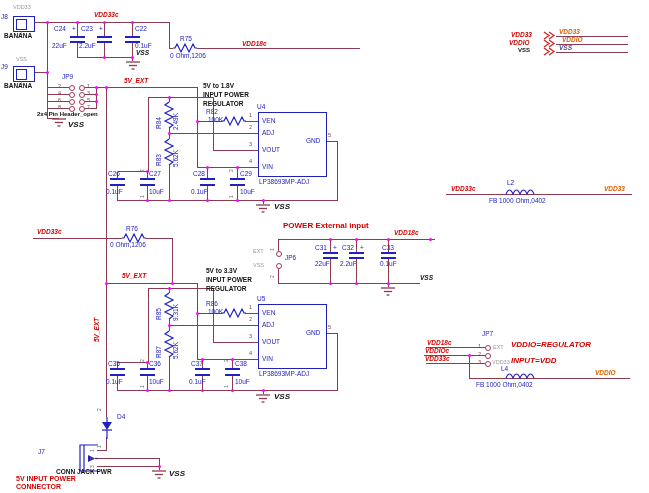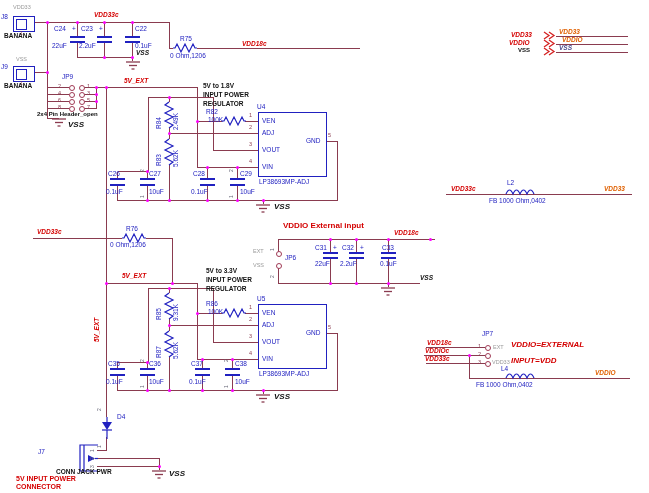--- a/index.html
+++ b/index.html
@@ -382,21 +382,21 @@
   <span class="cp rot" style="left:224px;top:380px;height:8px">1</span>
   <svg width="14" height="10" style="left:256px;top:394px">
       <g stroke="#8a3b4f" stroke-width="1.3">
         <line x1="0" y1="1" x2="14" y2="1"></line>
         <line x1="3" y1="4.5" x2="11" y2="4.5"></line>
         <line x1="5.5" y1="8" x2="8.5" y2="8"></line>
       </g>
     </svg>
   <span class="vss" style="left:274px;top:392px">VSS</span>
 
-  <span class="ttl" style="left:283px;top:221px">VDDIO External input</span>
+  <span class="ttl" style="left:283px;top:221px">POWER External input</span>
   <span class="gl" style="left:253px;top:248px">EXT</span>
   <span class="gl" style="left:253px;top:262px">VSS</span>
   <div class="pc" style="left:276px;top:251px"></div>
   <div class="pc" style="left:276px;top:263px"></div>
   <span class="cp rot" style="left:270px;top:243px;height:8px">1</span>
   <span class="cp rot" style="left:270px;top:270px;height:8px">2</span>
   <span class="bl" style="left:285px;top:254px">JP6</span>
   <span class="nl" style="left:394px;top:229px">VDD18c</span>
   <div class="plate" style="left:323px;top:252px"></div>
   <div class="plate" style="left:323px;top:257px"></div>
@@ -459,21 +459,21 @@
   <span class="nl" style="left:425px;top:347px">VDDIOc</span>
   <span class="nl" style="left:425px;top:355px">VDD33c</span>
   <div class="pc" style="left:485px;top:345px"></div>
   <div class="pc" style="left:485px;top:353px"></div>
   <div class="pc" style="left:485px;top:361px"></div>
   <span class="pn" style="left:478px;top:344px">1</span>
   <span class="pn" style="left:478px;top:352px">2</span>
   <span class="pn" style="left:478px;top:360px">3</span>
   <span class="gl" style="left:493px;top:344px">EXT</span>
   <span class="gl" style="left:492px;top:359px">VDD33</span>
-  <span class="eq" style="left:511px;top:340px">VDDIO=EXTERNAL</span>
+  <span class="eq" style="left:511px;top:340px">VDDIO=REGULATOR</span>
   <span class="eq" style="left:511px;top:356px">INPUT=VDD</span>
   <span class="bl" style="left:501px;top:365px">L4</span>
   <svg width="28" height="8" style="left:506px;top:371px">
       <path d="M0,7 Q3.5,-1 7,7 Q10.5,-1 14,7 Q17.5,-1 21,7 Q24.5,-1 28,7" fill="none" stroke="#2121c0" stroke-width="1.2"></path>
     </svg>
   <span class="bl" style="left:476px;top:381px">FB 1000 Ohm,0402</span>
   <span class="nl no" style="left:595px;top:369px">VDDIO</span>
 
   <svg width="16" height="22" style="left:99px;top:417px">
       <g stroke="#2121c0" stroke-width="1.2">

